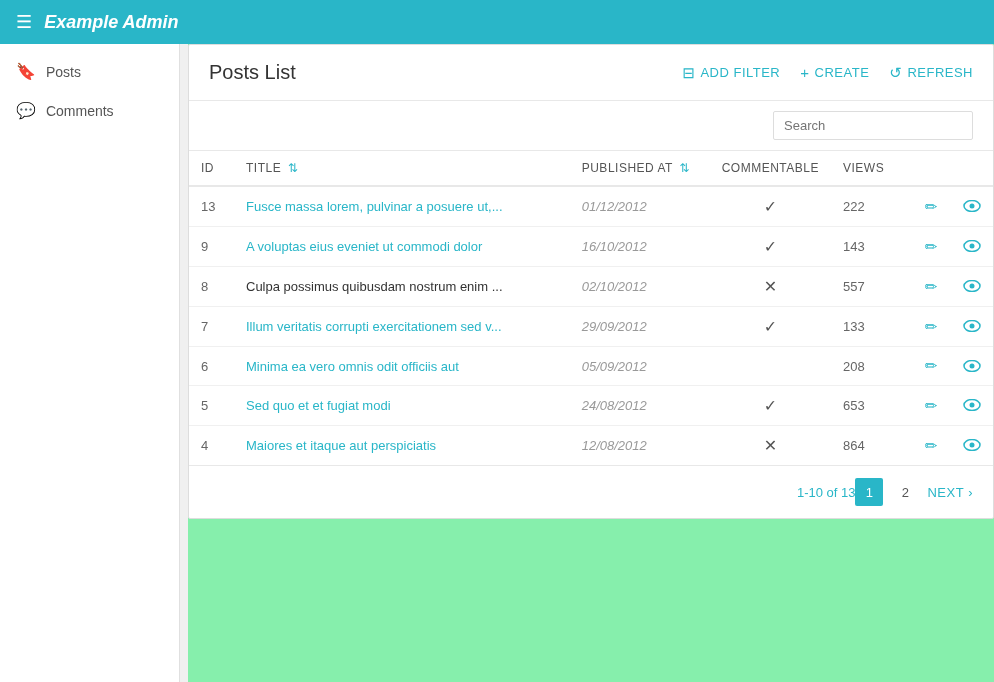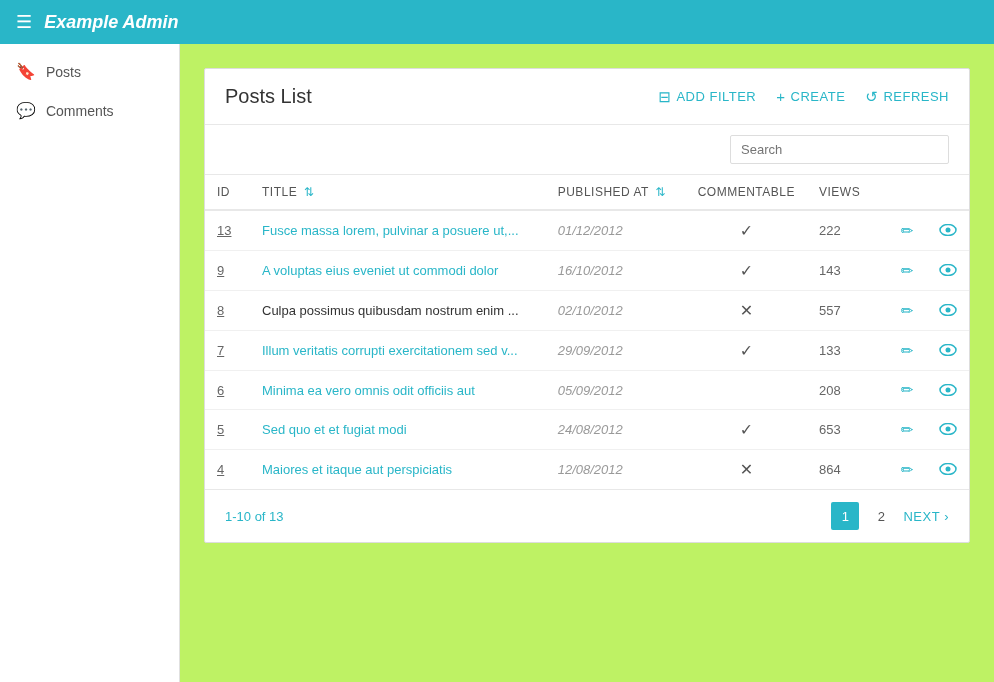--- a/index.html
+++ b/index.html
@@ -34,23 +34,23 @@
       padding: 10px 16px;
       cursor: pointer;
       color: #555;
       font-size: 14px;
     }
     .sidebar-item .nav-icon { font-size: 16px; color: #888; }
 
     
     .main {
       flex: 1;
-      padding: 24px;
       overflow-y: auto;
-      background: #bef264;
+      background: #86efac;
+      margin-left: 8px;
     }
 
     
     .panel {
       background: #fff;
       border: 1px solid #ddd;
       border-radius: 2px;
     }
 
     .panel-header {
@@ -88,21 +88,21 @@
       padding: 10px 20px;
       display: flex;
       justify-content: flex-end;
       border-bottom: 1px solid #e8e8e8;
     }
     .search-input {
       border: 1px solid #ddd;
       border-radius: 2px;
       padding: 6px 10px;
       font-size: 13px;
-      width: 219px;
+      width: 200px;
       outline: none;
       color: #aaa;
     }
 
     
     .data-table {
       width: 100%;
       border-collapse: collapse;
     }
     .data-table th {
@@ -116,42 +116,42 @@
       border-bottom: 2px solid #e8e8e8;
     }
     .data-table th.sortable { cursor: pointer; }
     .data-table th .sort-icon { color: #29b6c8; margin-left: 3px; }
     .data-table td {
       padding: 10px 12px;
       border-bottom: 1px solid #f0f0f0;
       vertical-align: middle;
     }
     .data-table tr:last-child td { border-bottom: none; }
-    .col-id { width: 45px; color: #666; text-decoration: underline; }
+    .col-id { width: 45px; color: #666; }
     .col-published { width: 120px; color: #999; font-style: italic; }
     .col-commentable { width: 120px; text-align: center; }
     .col-views { width: 80px; color: #666; }
     .col-edit { width: 40px; text-align: center; }
     .col-view { width: 40px; text-align: center; }
 
     .link-text { color: #29b6c8; cursor: pointer; }
 
     .check-icon { color: #555; font-size: 16px; }
     .cross-icon { color: #555; font-size: 16px; }
     .edit-icon { color: #29b6c8; cursor: pointer; font-size: 16px; }
     .eye-icon { color: #29b6c8; cursor: pointer; font-size: 16px; }
 
     
     .pagination {
       display: flex;
       align-items: center;
       padding: 12px 20px;
       border-top: 1px solid #e8e8e8;
     }
-    .pagination-info { color: #29b6c8; font-size: 13px; flex: 1; }
+    .pagination-info { color: #29b6c8; font-size: 13px; flex: 1; text-align: right; }
     .pagination-pages { display: flex; align-items: center; gap: 8px; }
     .page-num {
       width: 28px;
       height: 28px;
       display: flex;
       align-items: center;
       justify-content: center;
       cursor: pointer;
       font-size: 13px;
       color: #555;

